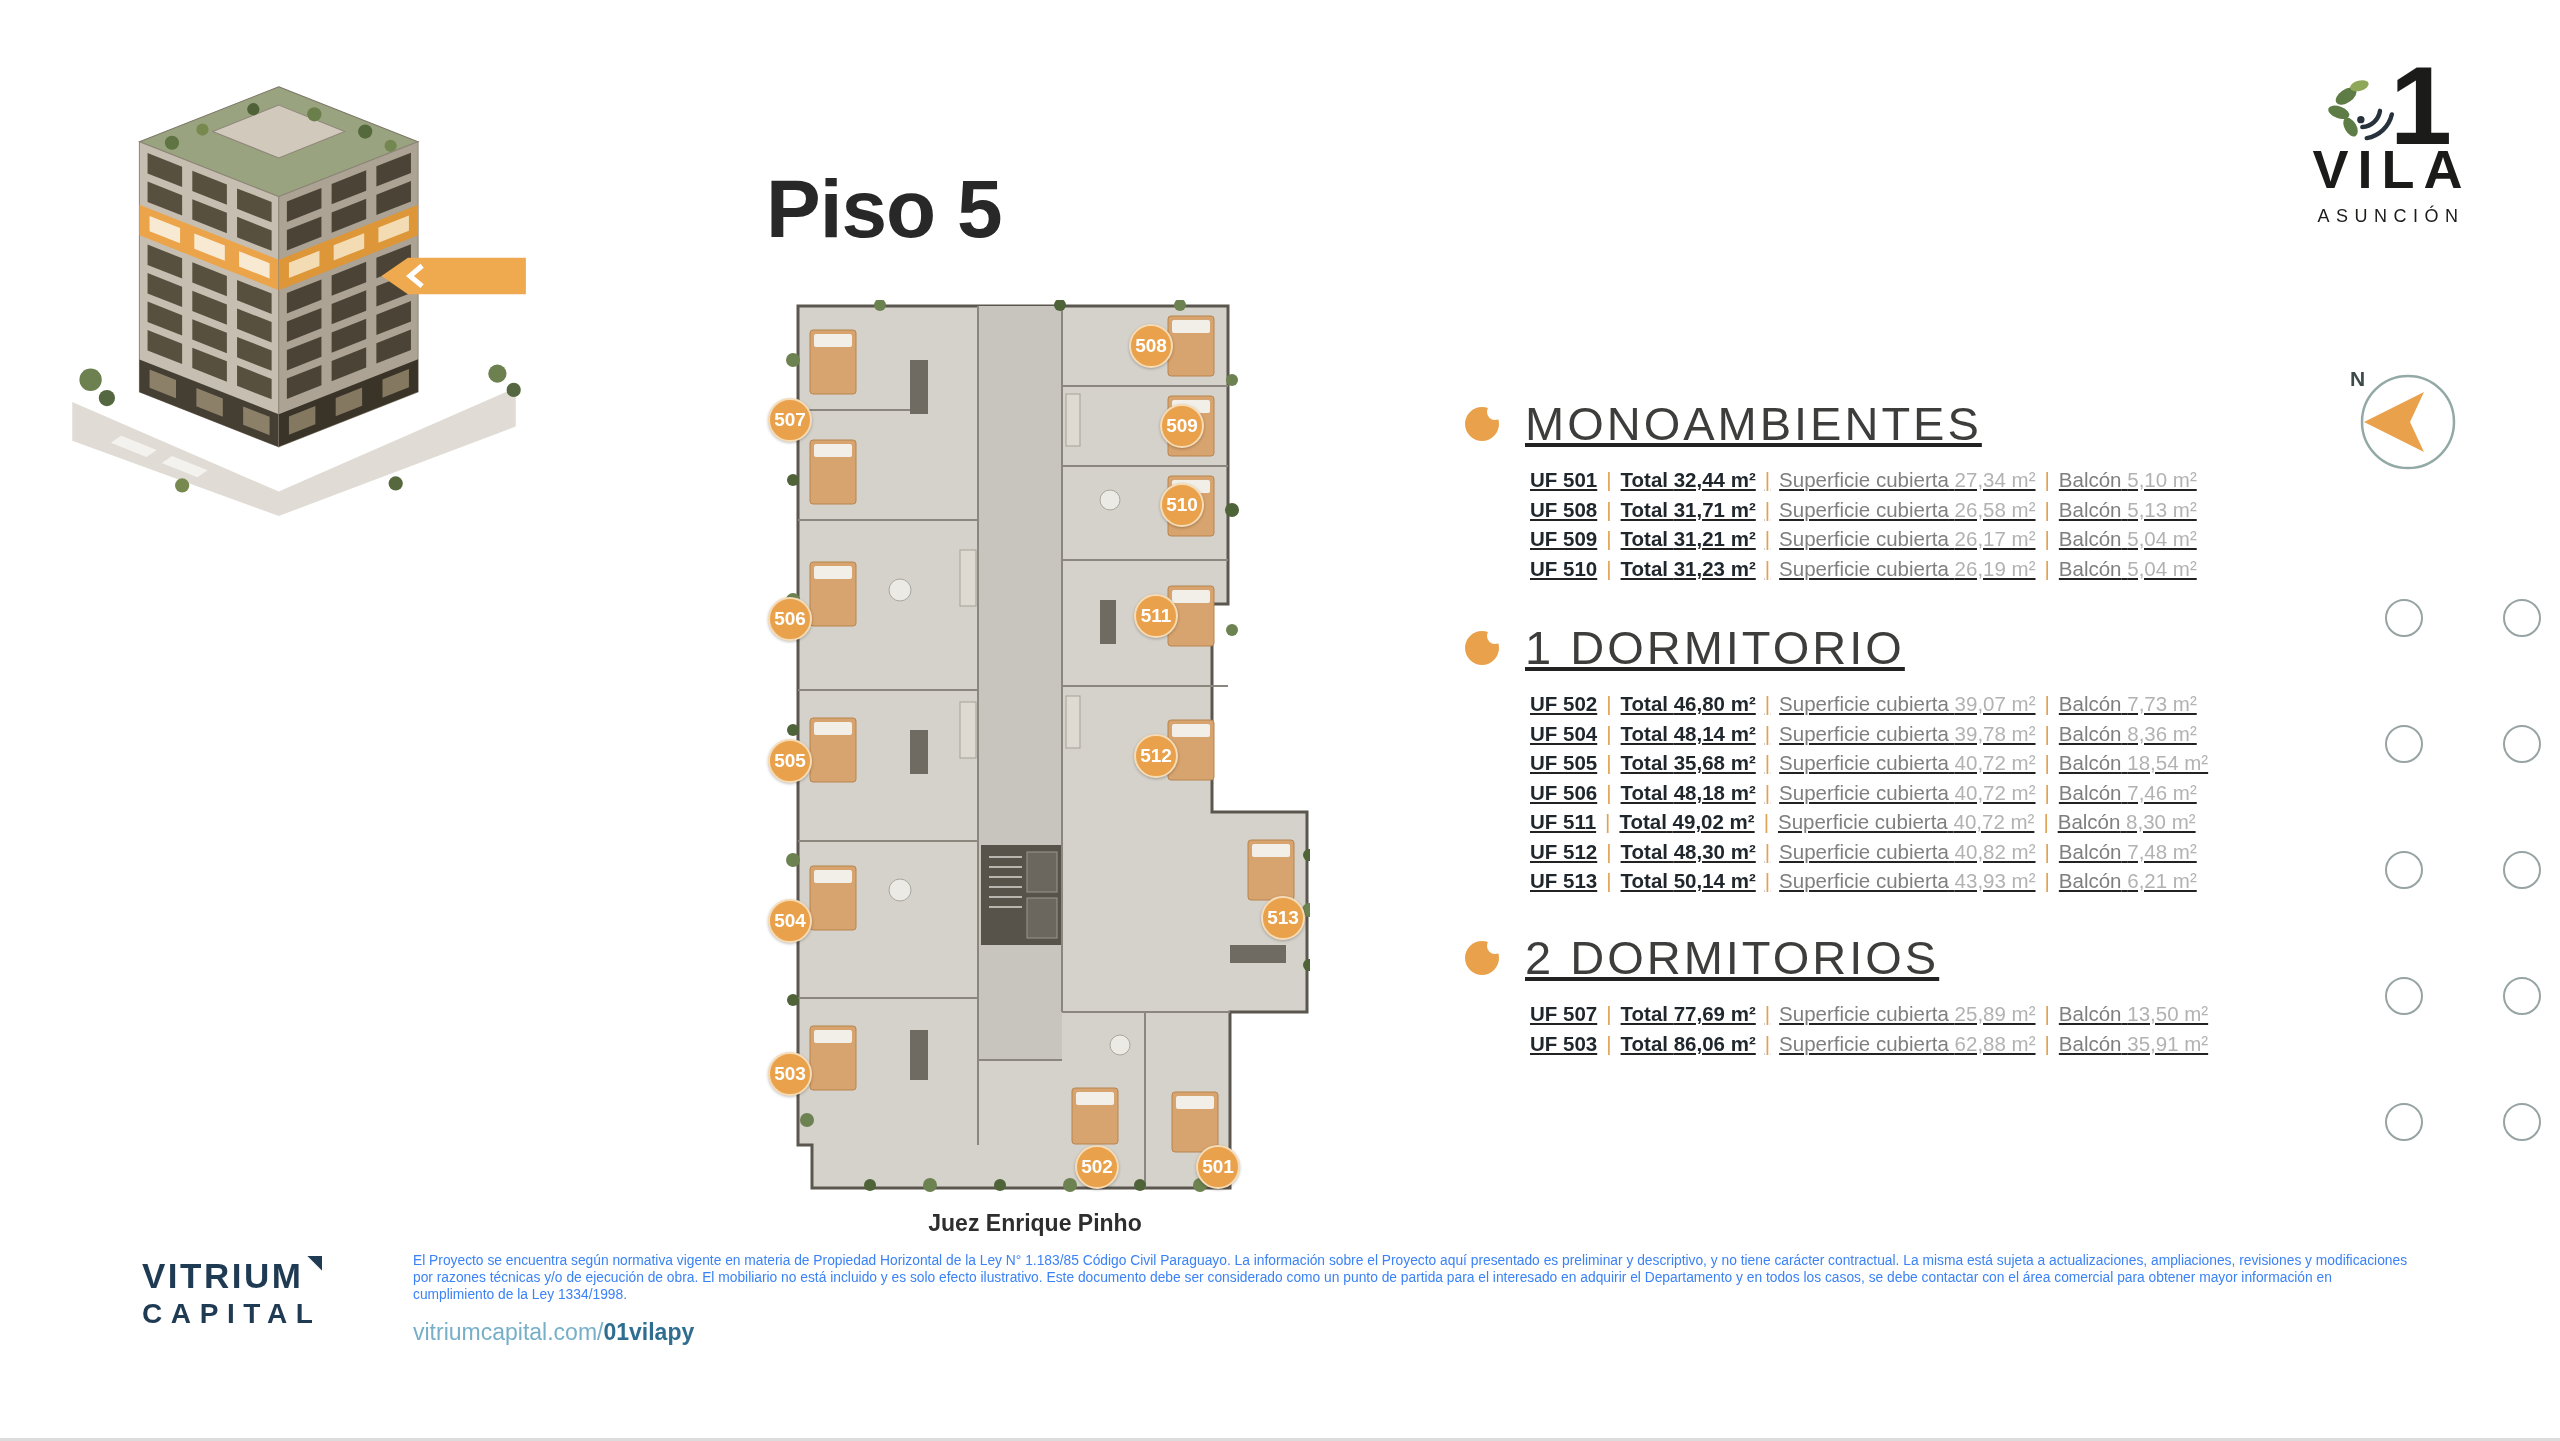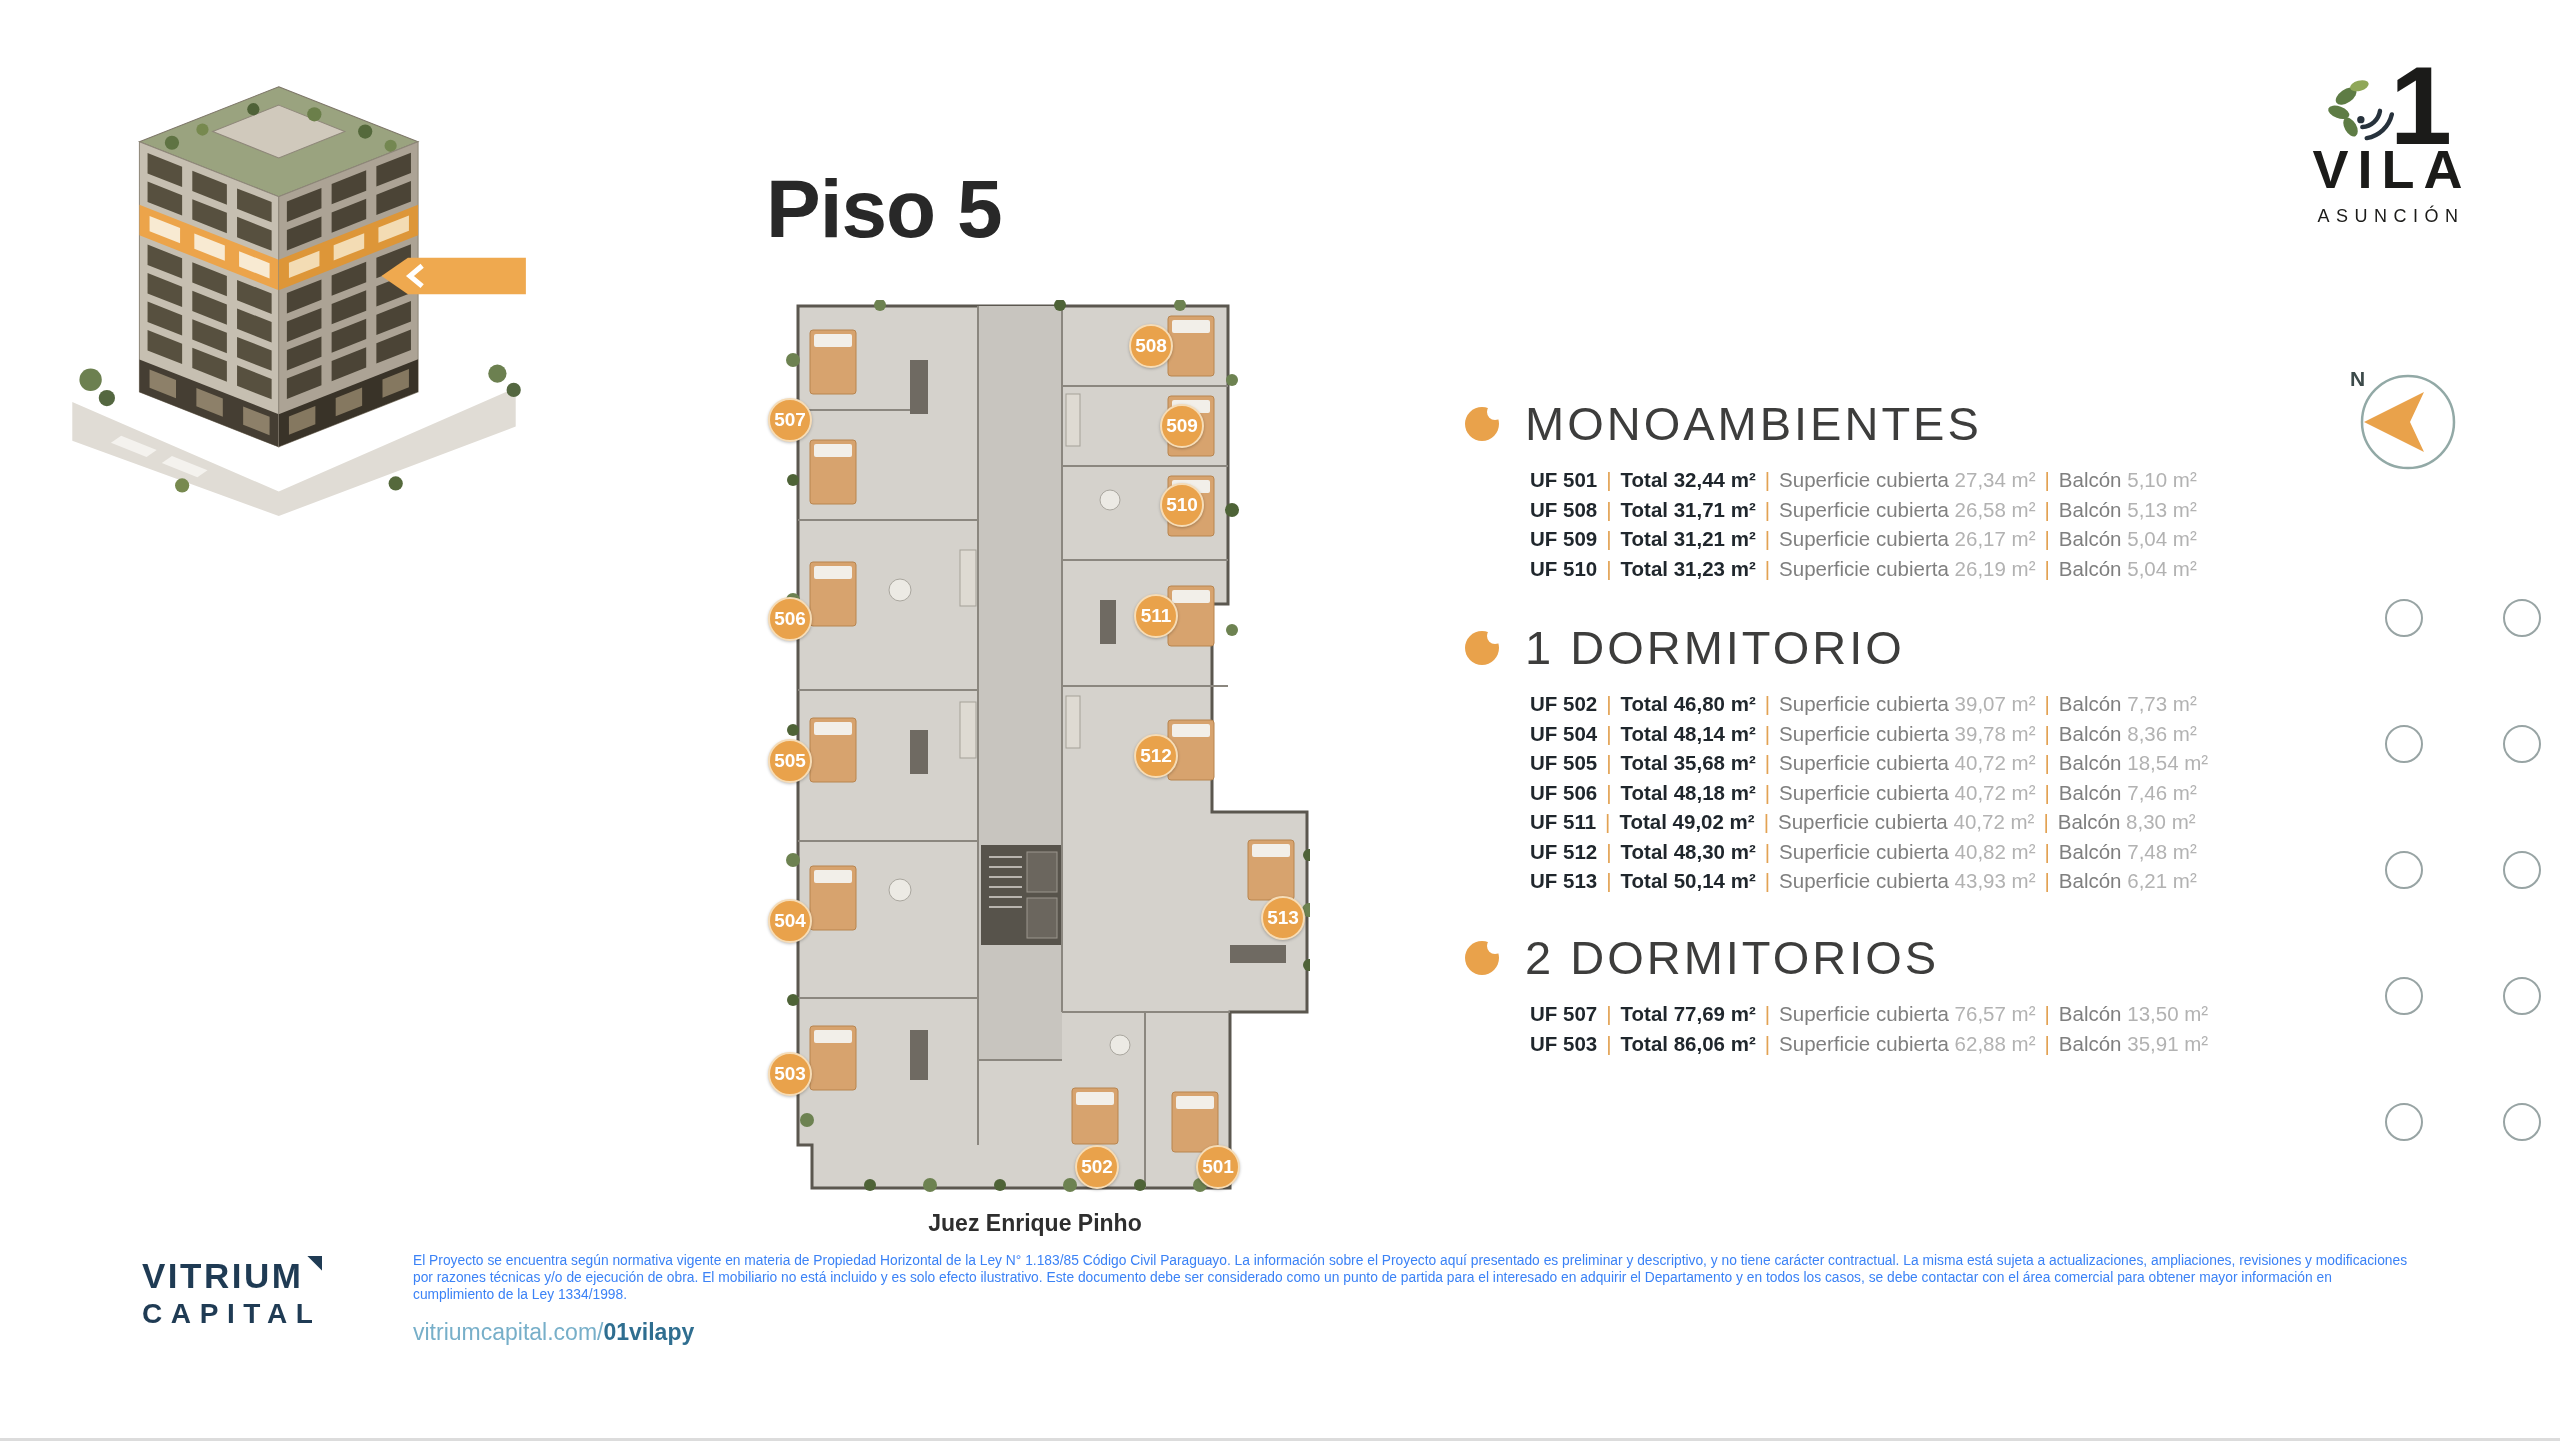--- a/index.html
+++ b/index.html
@@ -29,21 +29,21 @@
   .plan{position:absolute;left:760px;top:300px;width:550px;height:900px;}
   .plan svg{position:absolute;left:0;top:0;width:100%;height:100%;}
   .badge{position:absolute;width:44px;height:44px;border-radius:50%;background:#E9A24B;
          border:2px solid #f6dcb6;box-sizing:border-box;color:#fff;font-weight:700;font-size:19px;
          display:flex;align-items:center;justify-content:center;z-index:3;
          box-shadow:0 1px 3px rgba(0,0,0,.25);}
   .street{position:absolute;left:760px;top:1210px;width:550px;text-align:center;
           font-size:23px;font-weight:700;color:#2e2e2e;}
 
   
-  .section{position:absolute;left:1465px;width:940px;}
+  .section{position:absolute;left:1465px;width:940px;text-decoration:underline;}
   .sec-head{display:flex;align-items:center;}
   .bullet{width:34px;height:34px;border-radius:50%;background:#E9A24B;position:relative;flex:0 0 auto;}
   .bullet::after{content:"";position:absolute;width:16px;height:16px;border-radius:50%;
                  background:#fff;top:-3px;right:-4px;}
   .sec-title{font-size:47px;font-weight:400;letter-spacing:3px;color:#3d3d3c;margin-left:26px;}
   .rows{margin:14px 0 0 65px;}
   .unit-row{font-size:20.5px;line-height:29.5px;white-space:nowrap;color:#9c9c9c;}
   .uf,.tot{font-weight:700;color:#1f262c;}
   .sep{color:#E2A253;padding:0 9px;font-weight:400;}
   .glabel{color:#7f7f7f;}
@@ -394,21 +394,21 @@
   </div>
 
   <div class="section s3">
     <div class="sec-head">
       <span class="bullet"></span>
       <span class="sec-title">2 DORMITORIOS</span>
     </div>
     <div class="rows">
 
         <div class="unit-row">
-          <span class="uf">UF 507</span><span class="sep">|</span><span class="tot"><span>Total</span>&nbsp;<span>77,69 m²</span></span><span class="sep">|</span><span class="glabel">Superficie cubierta</span>&nbsp;<span class="gval">76,57 m²</span><span class="sep">|</span><span class="glabel">Balcón</span>&nbsp;<span class="gval">13,50 m²</span>
+          <span class="uf">UF 507</span><span class="sep">|</span><span class="tot"><span>Total</span>&nbsp;<span>77,69 m²</span></span><span class="sep">|</span><span class="glabel">Superficie cubierta</span>&nbsp;<span class="gval">25,89 m²</span><span class="sep">|</span><span class="glabel">Balcón</span>&nbsp;<span class="gval">13,50 m²</span>
         </div>
 
         <div class="unit-row">
           <span class="uf">UF 503</span><span class="sep">|</span><span class="tot"><span>Total</span>&nbsp;<span>86,06 m²</span></span><span class="sep">|</span><span class="glabel">Superficie cubierta</span>&nbsp;<span class="gval">62,88 m²</span><span class="sep">|</span><span class="glabel">Balcón</span>&nbsp;<span class="gval">35,91 m²</span>
         </div>
       </div>
   </div>
 
   <span class="dot" style="left:2385px;top:599px"></span>
   <span class="dot" style="left:2503px;top:599px"></span>

